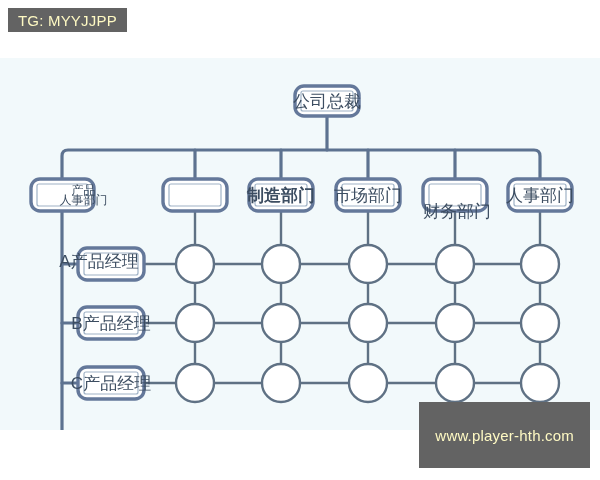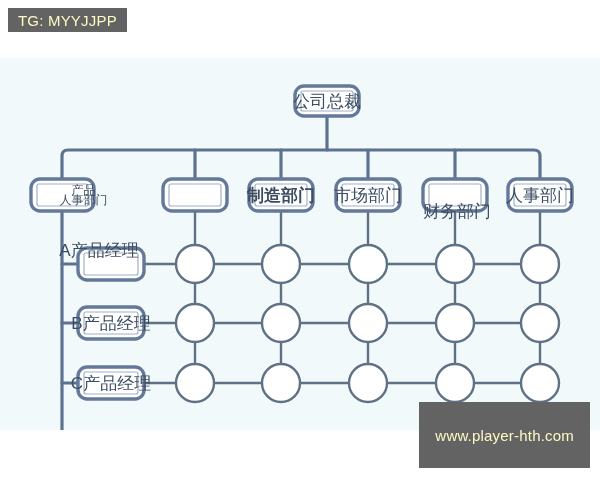--- a/index.html
+++ b/index.html
@@ -216,21 +216,21 @@
     </div>
 
     <div class="node-label" style="left:423px; top:121px; width:68px; height:32px;margin-top:16px;">
       <span>财务部门</span>
     </div>
 
     <div class="node-label" style="left:508px; top:121px; width:64px; height:32px;">
       <span>人事部门</span>
     </div>
 
-    <div class="node-label" style="left:78px; top:176px; width:42px; height:32px;">
+    <div class="node-label" style="left:78px; top:187px; width:42px; height:32px;">
       <span>A产品经理</span>
     </div>
 
     <div class="node-label" style="left:78px; top:249px; width:66px; height:32px;">
       <span>B产品经理</span>
     </div>
 
     <div class="node-label" style="left:78px; top:309px; width:66px; height:32px;">
       <span>C产品经理</span>
     </div>

